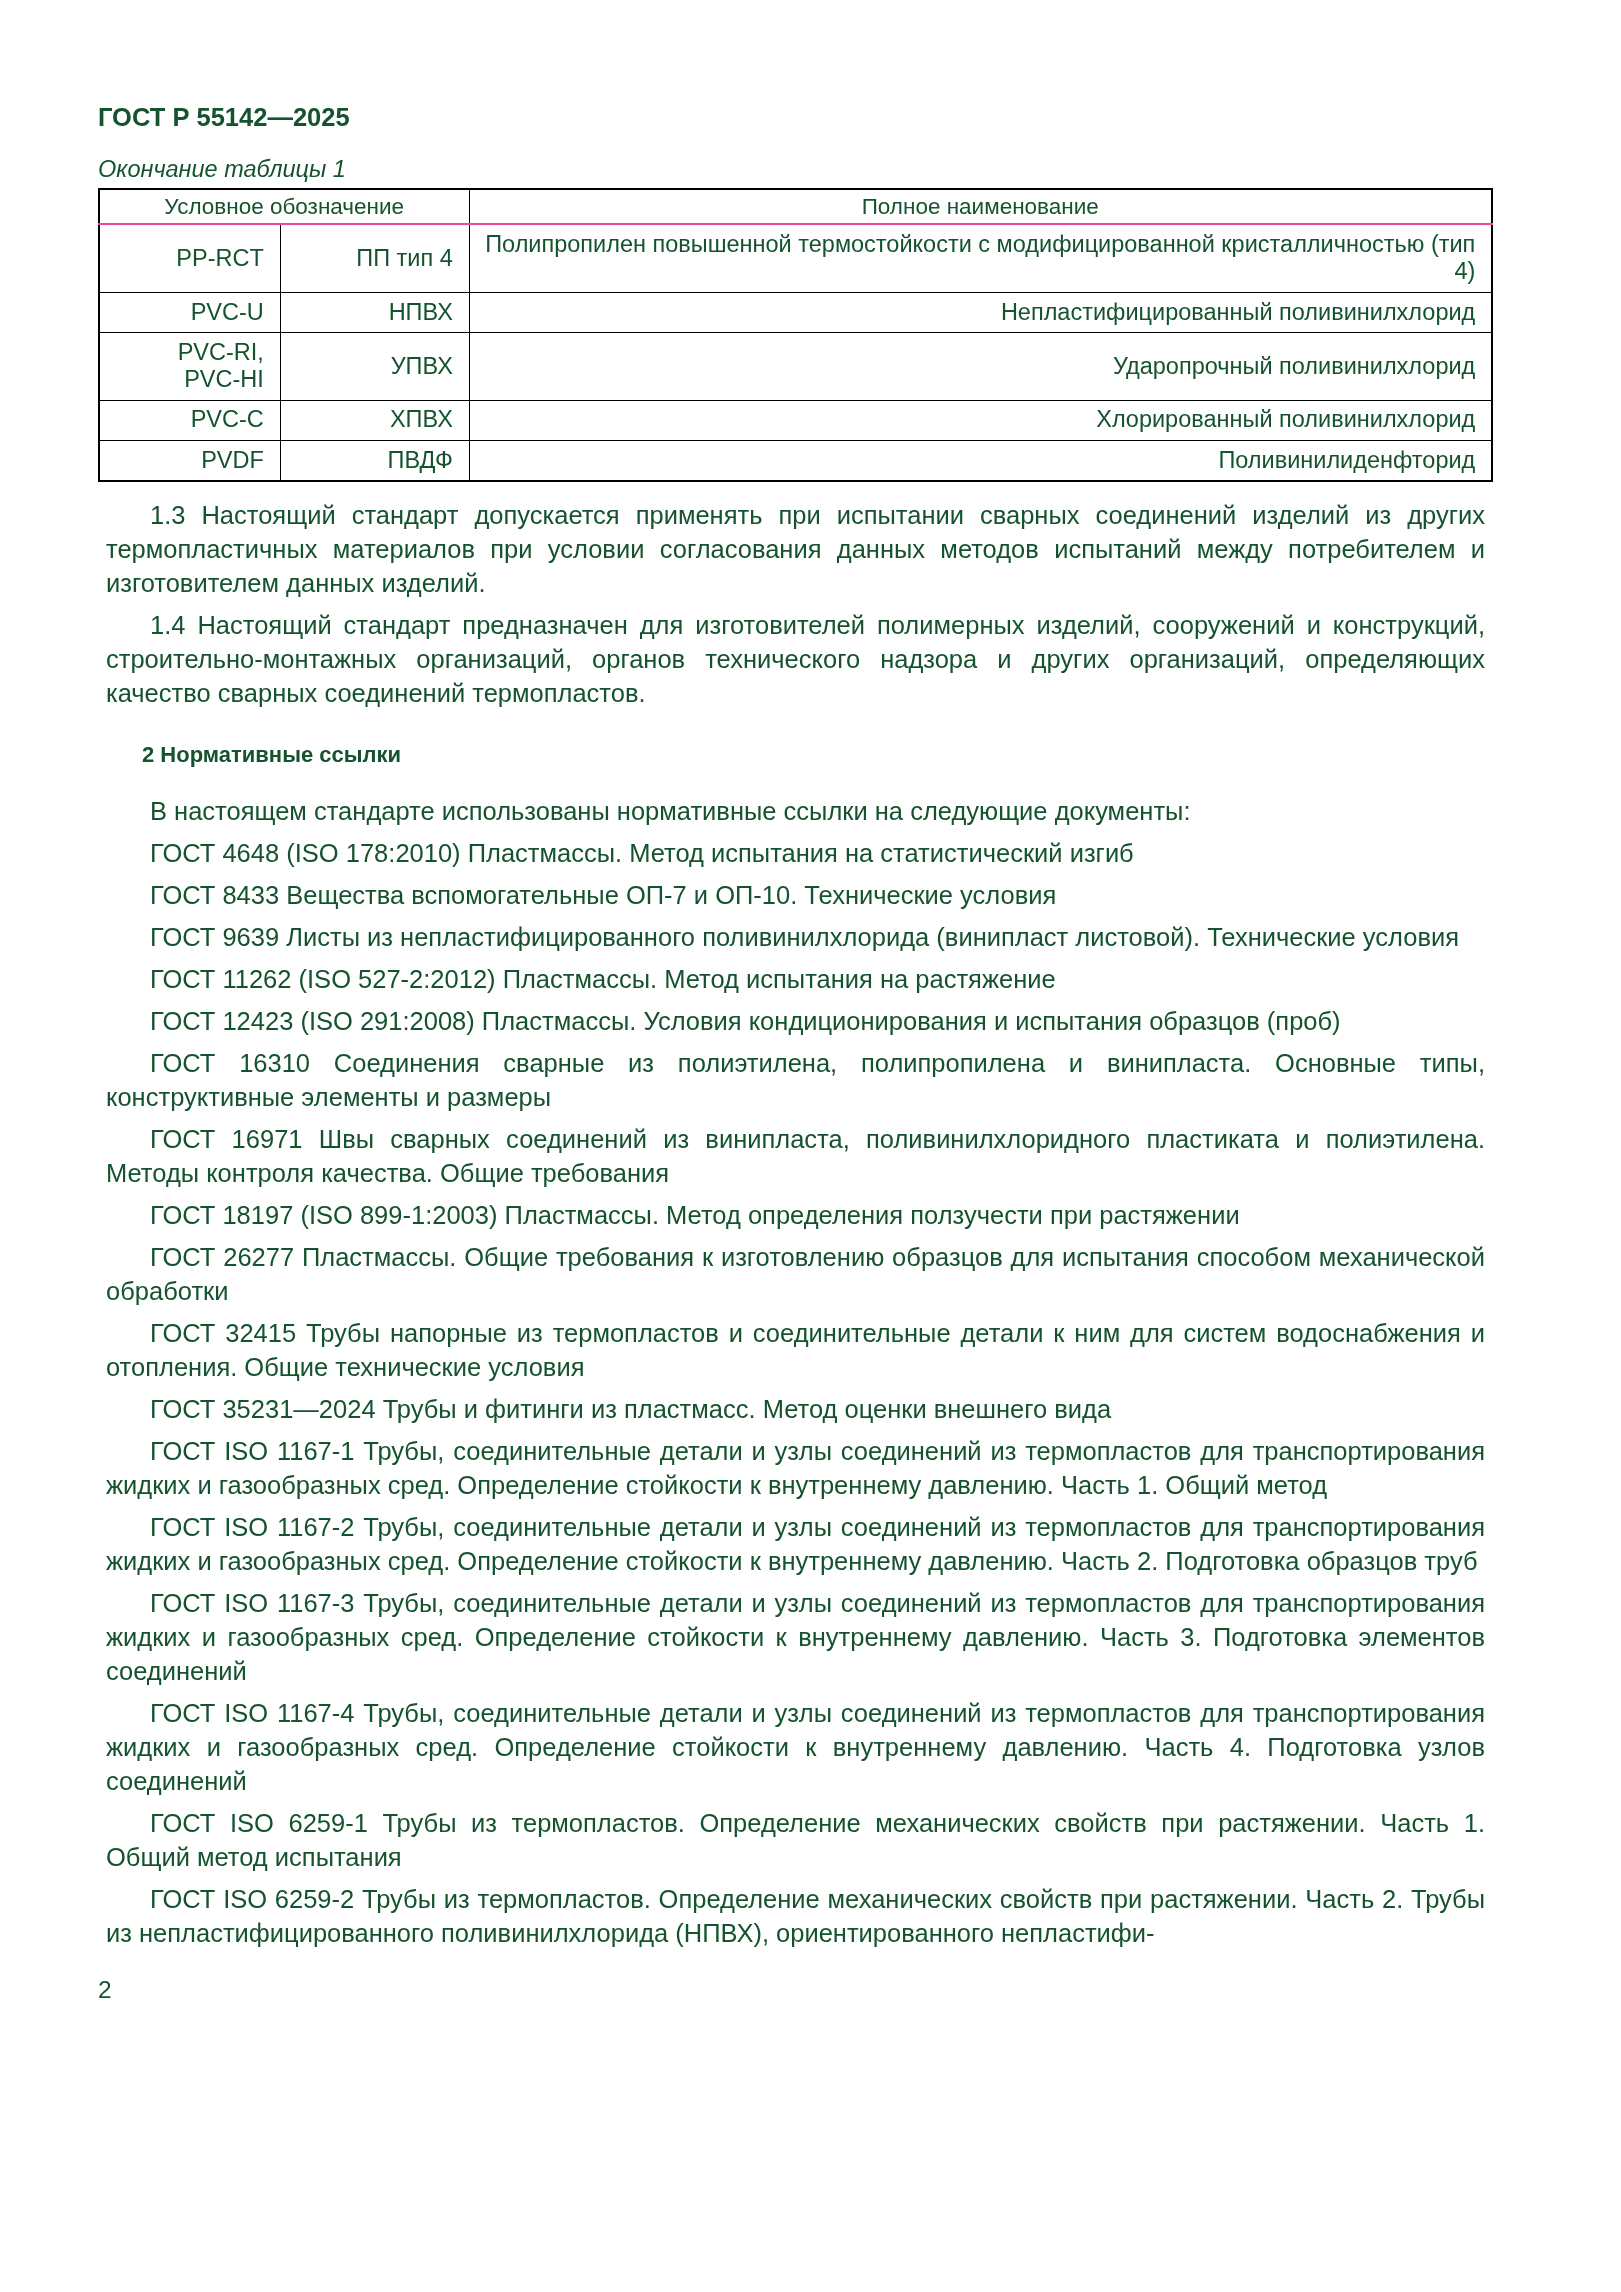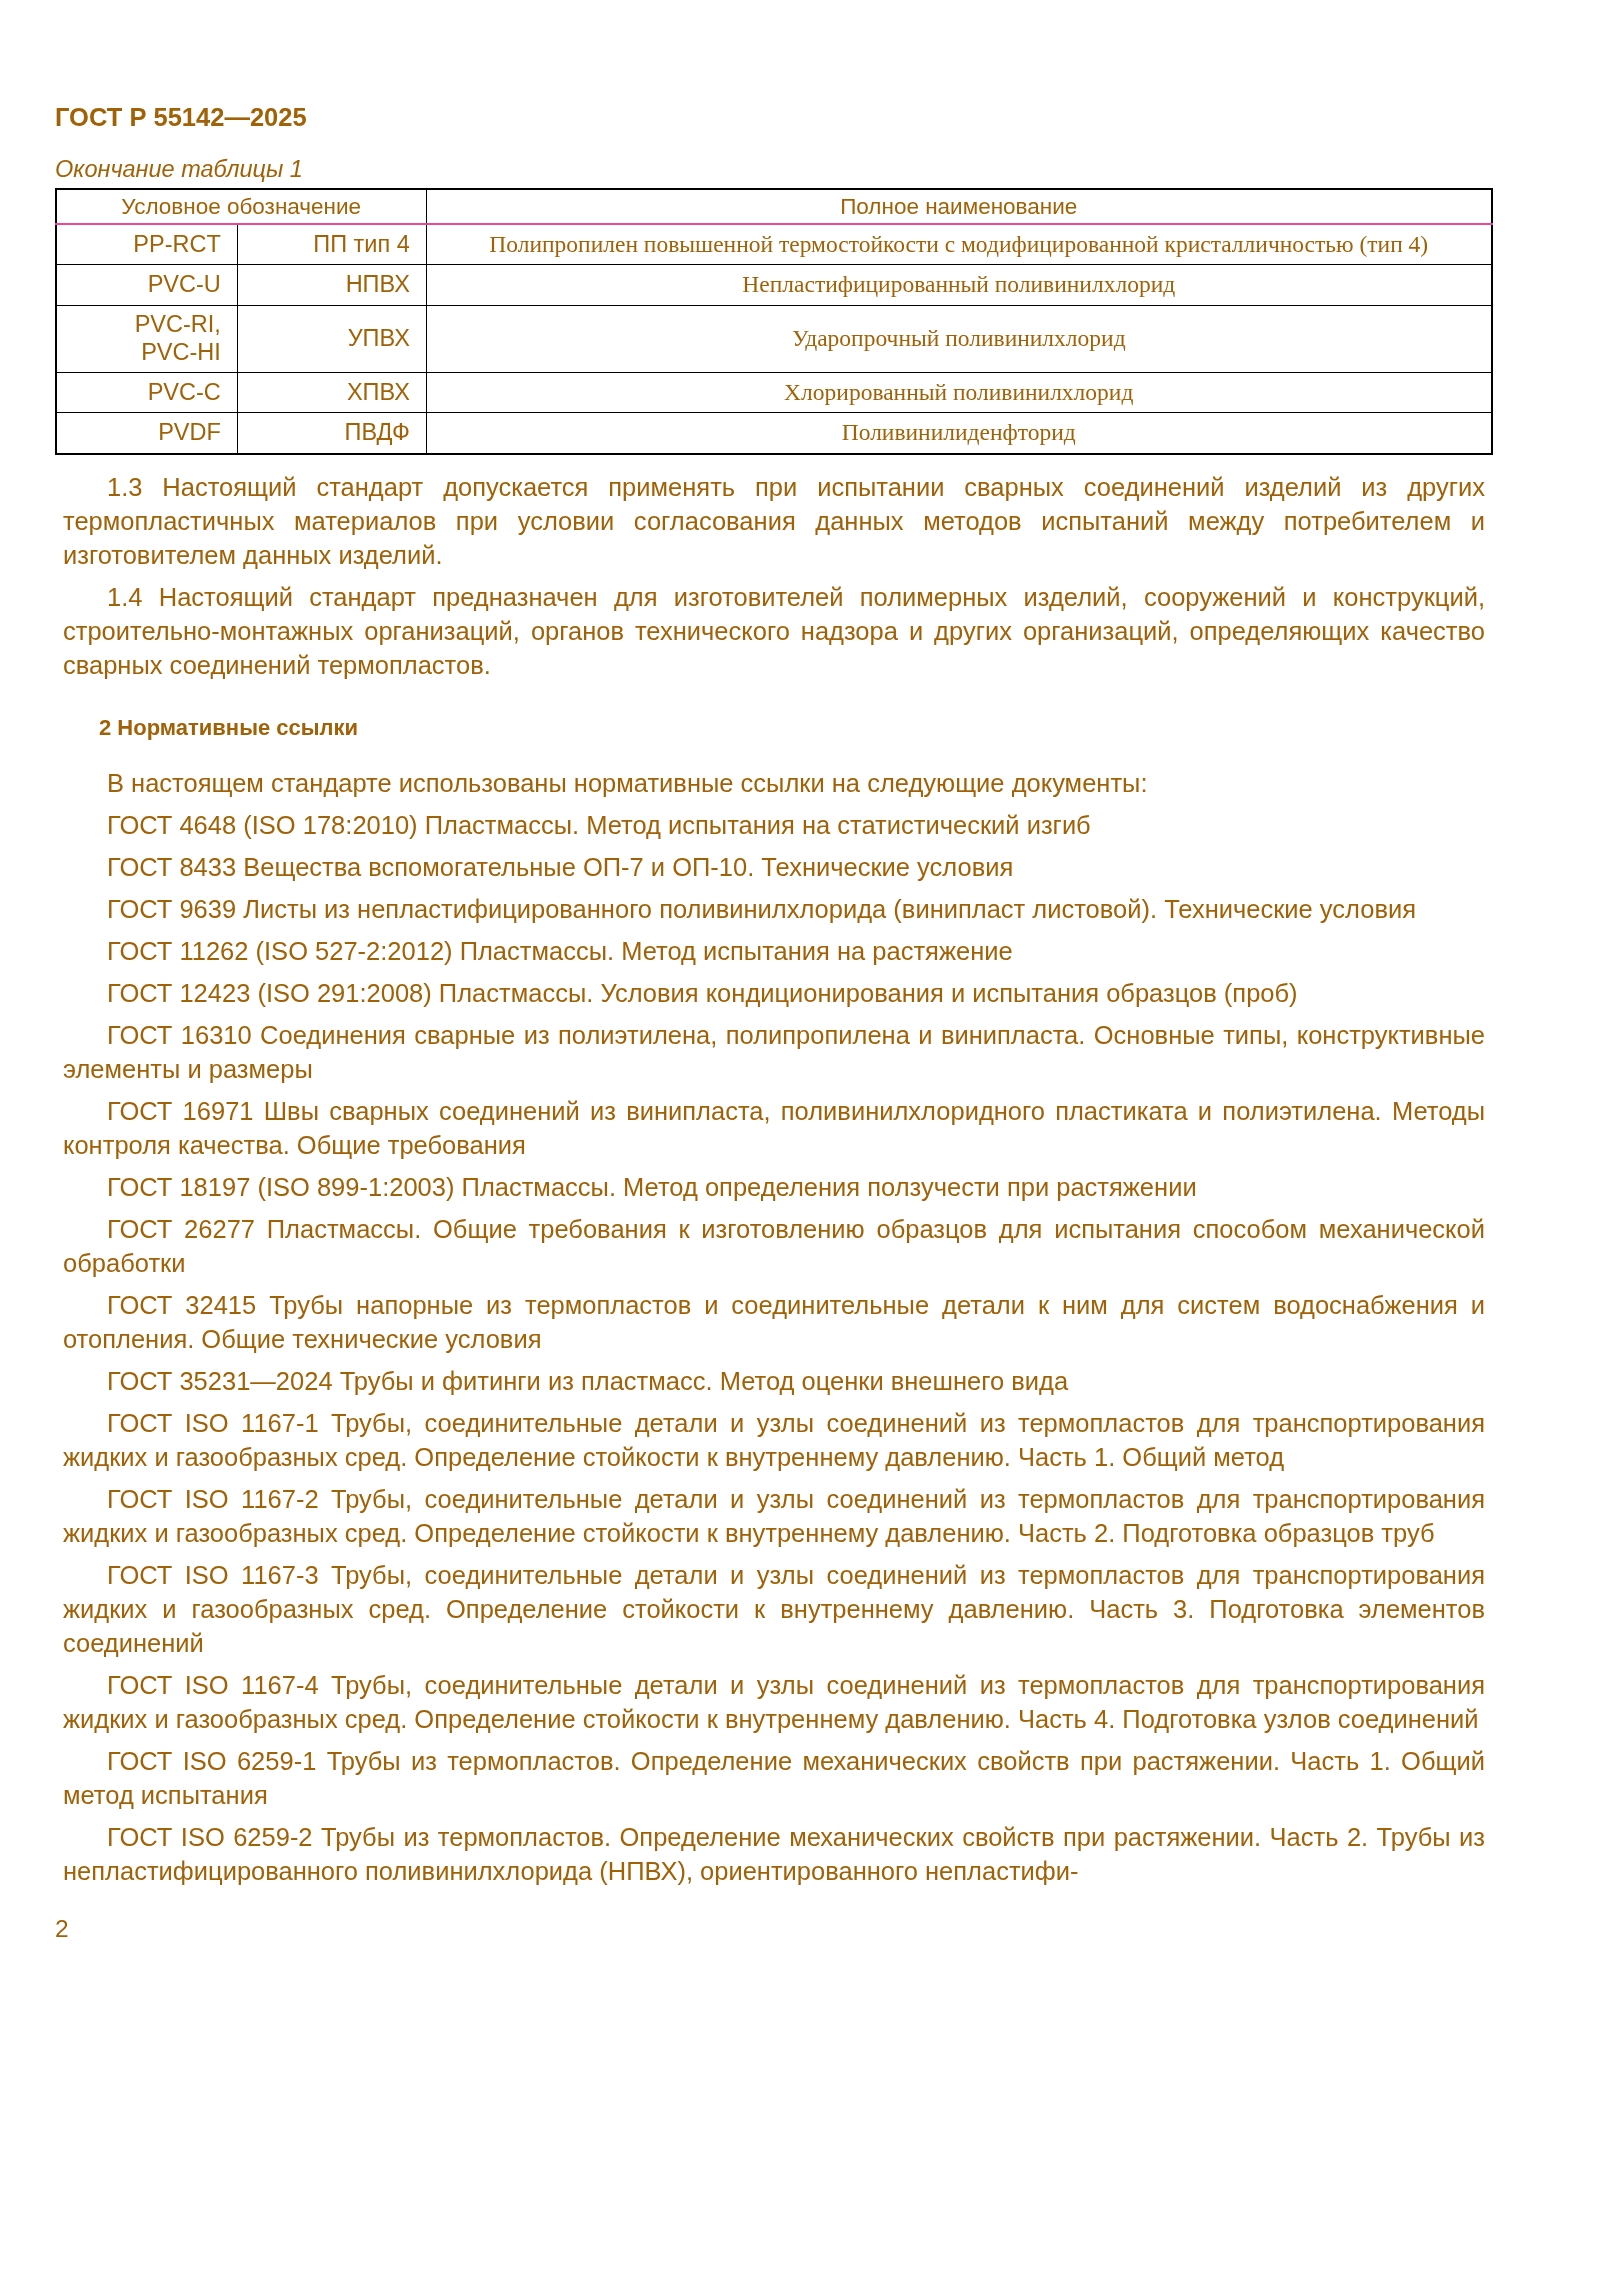--- a/index.html
+++ b/index.html
@@ -3,23 +3,23 @@
 <meta charset="utf-8">
 <style>
   * { box-sizing: border-box; }
   html, body { margin: 0; padding: 0; background: #ffffff; }
 
   .page {
     position: relative;
     width: 1621px;
     height: 2293px;
     background: #ffffff;
-    color: #a16207;
+    color: #14532d;
     font-family: "Liberation Sans", sans-serif;
-    padding: 103px 128px 0 55px;
+    padding: 103px 128px 0 98px;
     overflow: hidden;
   }
 
   .doc-header {
     font-weight: 700;
     font-size: 25.5px;
     line-height: 29px;
   }
 
   .table-caption {
@@ -47,21 +47,21 @@
     text-align: center;
     padding: 3.9px 9.8px;
   }
   table.designations td {
     font-size: 23.5px;
     line-height: 27.4px;
     padding: 5.9px 15.7px;
     vertical-align: middle;
   }
   td.cell-center { text-align: right; }
-  td.cell-name { text-align: center; font-family: Liberation Serif, serif; }
+  td.cell-name { text-align: right; }
 
   .body-par {
     font-size: 25.5px;
     line-height: 34px;
     text-align: justify;
     text-indent: 44px;
     margin: 8px;
   }
   .first-after-table { margin-top: 15.7px; }
 

